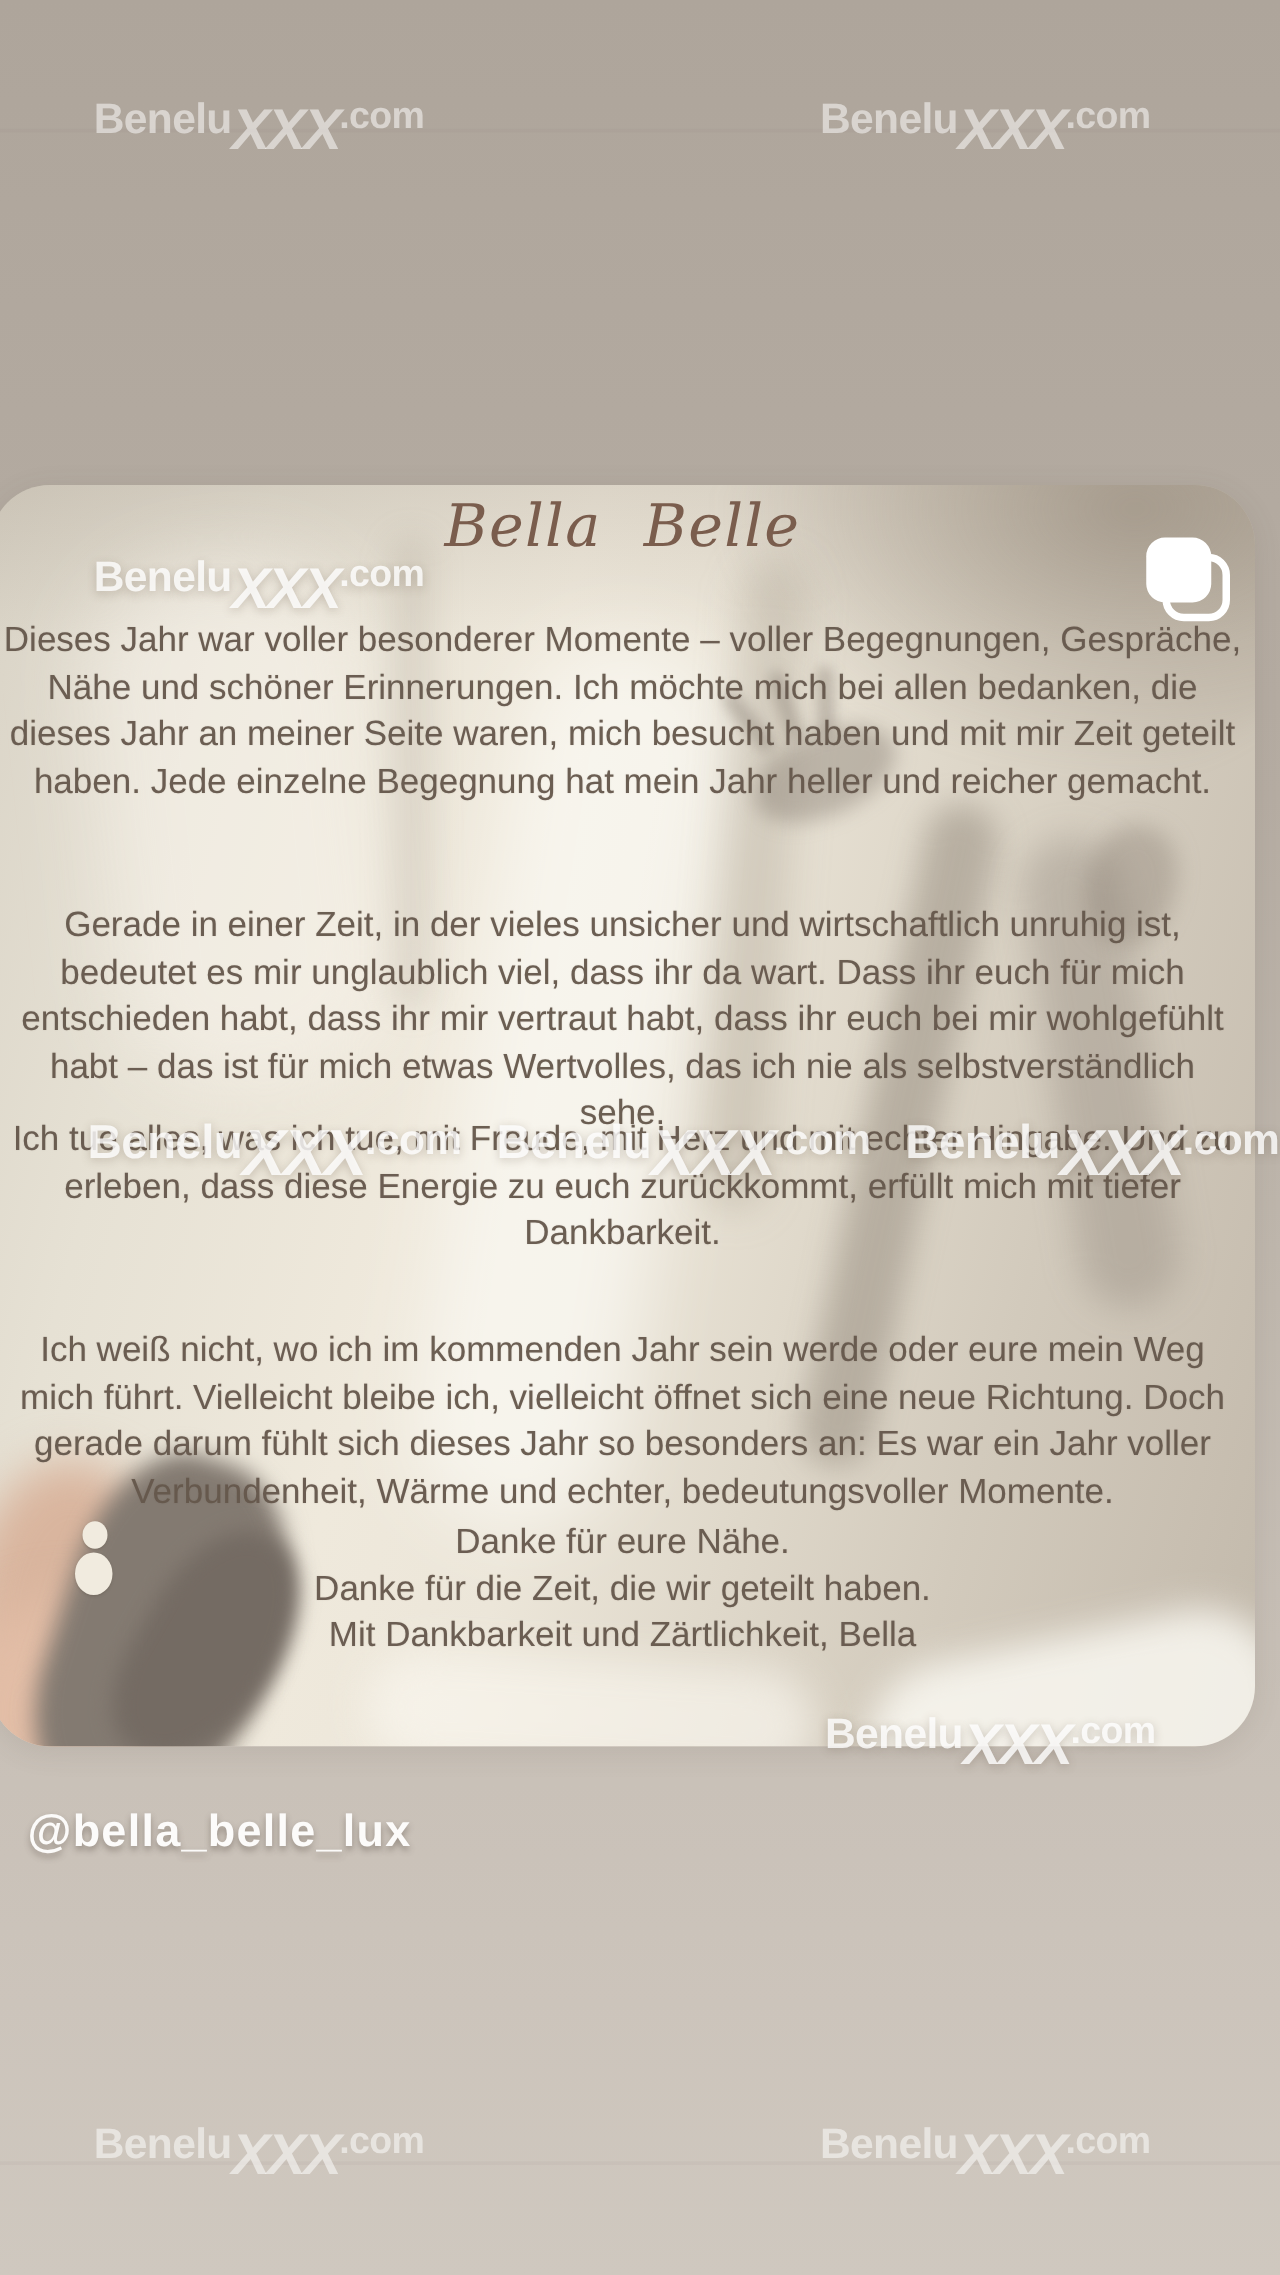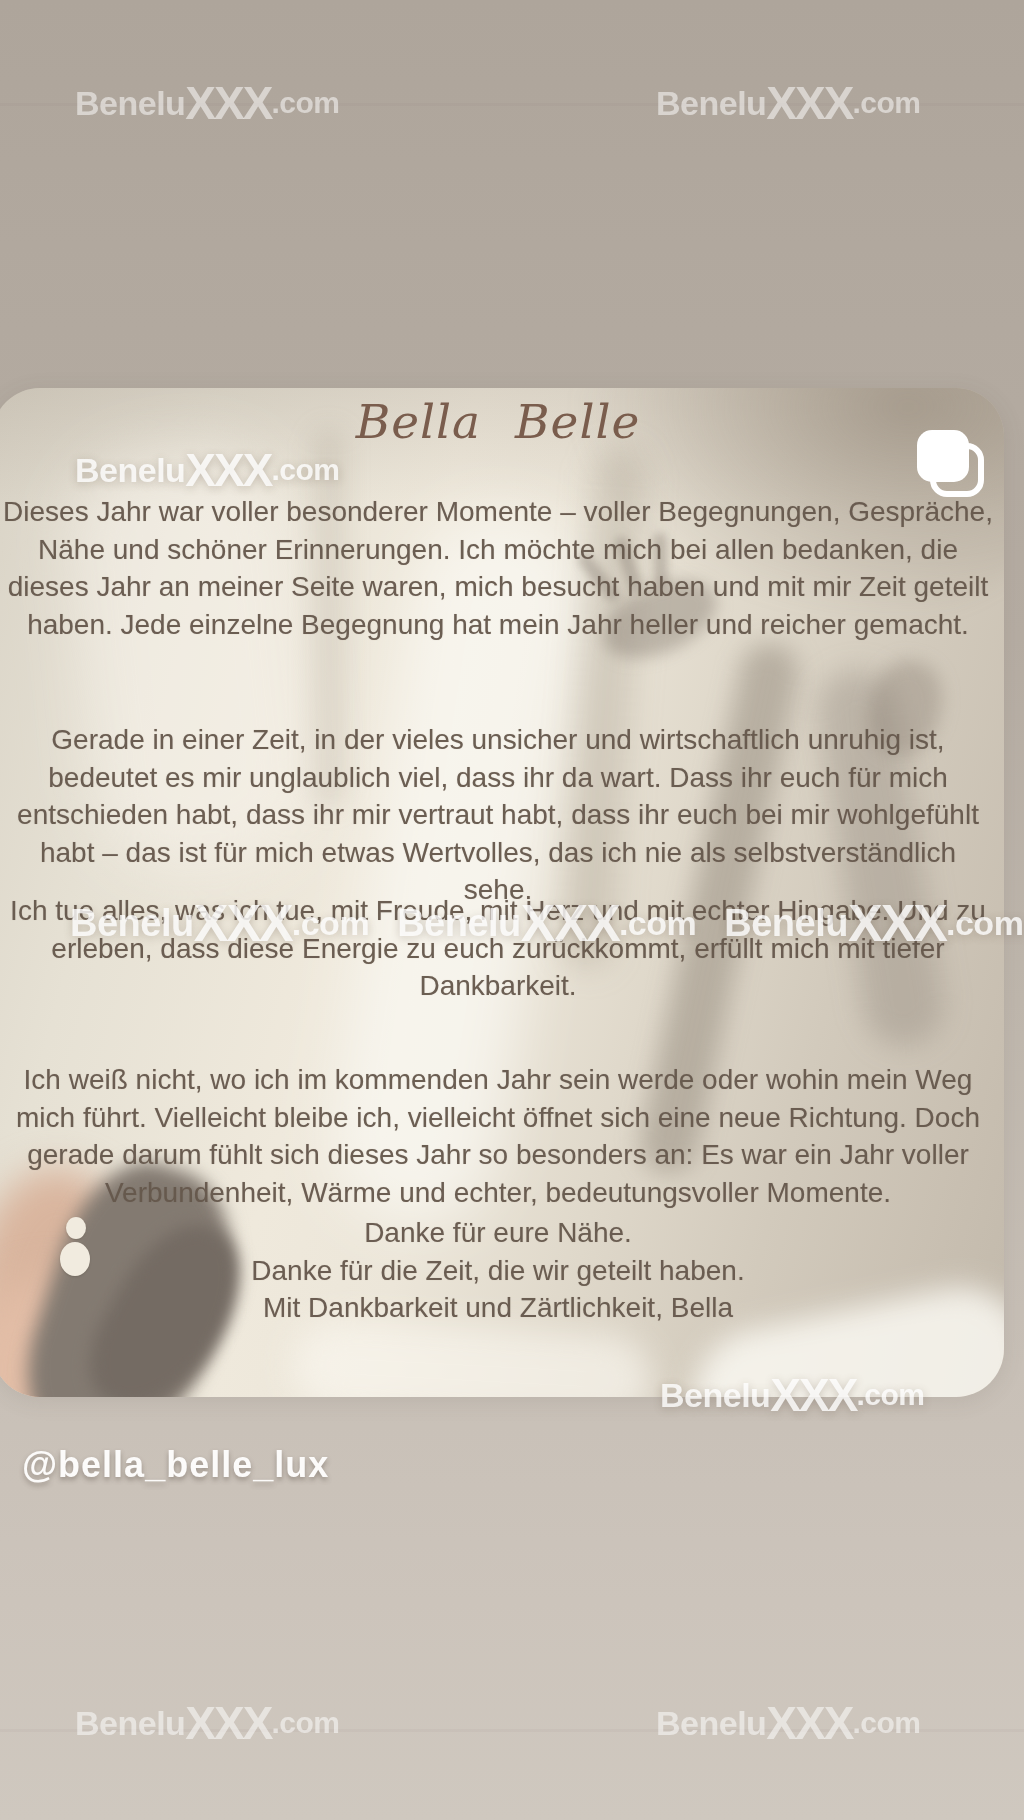--- a/index.html
+++ b/index.html
@@ -4,24 +4,24 @@
 <style>
   html,body{margin:0;padding:0;}
   body{width:1024px;height:1820px;overflow:hidden;background:#b3aaa0;
        font-family:"Liberation Sans", sans-serif;}
   .stage{position:relative;width:1024px;height:1820px;overflow:hidden;
          background:linear-gradient(180deg,#aea59b 0%,#b2a99f 18%,#b6ada3 35%,
                     #bfb7ad 55%,#c7bfb6 72%,#ccc4bb 88%,#cfc8bf 100%);}
   .band{position:absolute;left:0;width:1024px;height:3px;background:rgba(110,100,90,0.05);}
 
   
-  .wm{position:absolute;display:flex;align-items:center;white-space:nowrap;
+  .wm{position:absolute;display:flex;align-items:flex-start;white-space:nowrap;
       font-weight:bold;letter-spacing:-0.5px;z-index:30;}
   .wm .b{font-size:34px;}
-  .wm .xx{font-size:46px;letter-spacing:-2px;}
+  .wm .xx{font-size:46px;letter-spacing:-2px;font-style:italic;}
   .wm .t{font-size:30px;}
   .wm-sm{color:rgba(255,255,255,0.52);}
   .wm-card{color:rgba(255,255,255,0.80);text-shadow:0 2px 8px rgba(110,92,75,0.30);}
   .wm-row{position:absolute;left:70px;top:893px;display:flex;gap:28px;z-index:30;}
   .wm-row .wm{position:static;}
   .wm-lg .b{font-size:38px;}
   .wm-lg .xx{font-size:52px;letter-spacing:-2px;}
   .wm-lg .t{font-size:34px;}
 
   
@@ -141,21 +141,21 @@
     <div class="title">Bella Belle</div>
 
     <div class="stories-icon">
       <div class="back"></div>
       <div class="front"></div>
     </div>
 
     <p class="para p1">Dieses Jahr war voller besonderer Momente – voller Begegnungen, Gespräche, Nähe und schöner Erinnerungen. Ich möchte mich bei allen bedanken, die dieses Jahr an meiner Seite waren, mich besucht haben und mit mir Zeit geteilt haben. Jede einzelne Begegnung hat mein Jahr heller und reicher gemacht.</p>
     <p class="para p2">Gerade in einer Zeit, in der vieles unsicher und wirtschaftlich unruhig ist, bedeutet es mir unglaublich viel, dass ihr da wart. Dass ihr euch für mich entschieden habt, dass ihr mir vertraut habt, dass ihr euch bei mir wohlgefühlt habt – das ist für mich etwas Wertvolles, das ich nie als selbstverständlich sehe.</p>
     <p class="para p3">Ich tue alles, was ich tue, mit Freude, mit Herz und mit echter Hingabe. Und zu erleben, dass diese Energie zu euch zurückkommt, erfüllt mich mit tiefer Dankbarkeit.</p>
-    <p class="para p4">Ich weiß nicht, wo ich im kommenden Jahr sein werde oder wohin mein Weg mich führt. Vielleicht bleibe ich, vielleicht öffnet sich eine neue Richtung. Doch gerade darum fühlt sich dieses Jahr so besonders an: Es war ein Jahr voller Verbundenheit, Wärme und echter, bedeutungsvoller Momente.</p>
+    <p class="para p4">Ich weiß nicht, wo ich im kommenden Jahr sein werde oder eure mein Weg mich führt. Vielleicht bleibe ich, vielleicht öffnet sich eine neue Richtung. Doch gerade darum fühlt sich dieses Jahr so besonders an: Es war ein Jahr voller Verbundenheit, Wärme und echter, bedeutungsvoller Momente.</p>
 
     <div class="closing">
       <div>Danke für eure Nähe.</div>
       <div>Danke für die Zeit, die wir geteilt haben.</div>
       <div>Mit Dankbarkeit und Zärtlichkeit, Bella</div>
     </div>
   </div>
 
   <div class="wm wm-card" style="left:75px;top:443px">
     <span class="b">Benelu</span>

